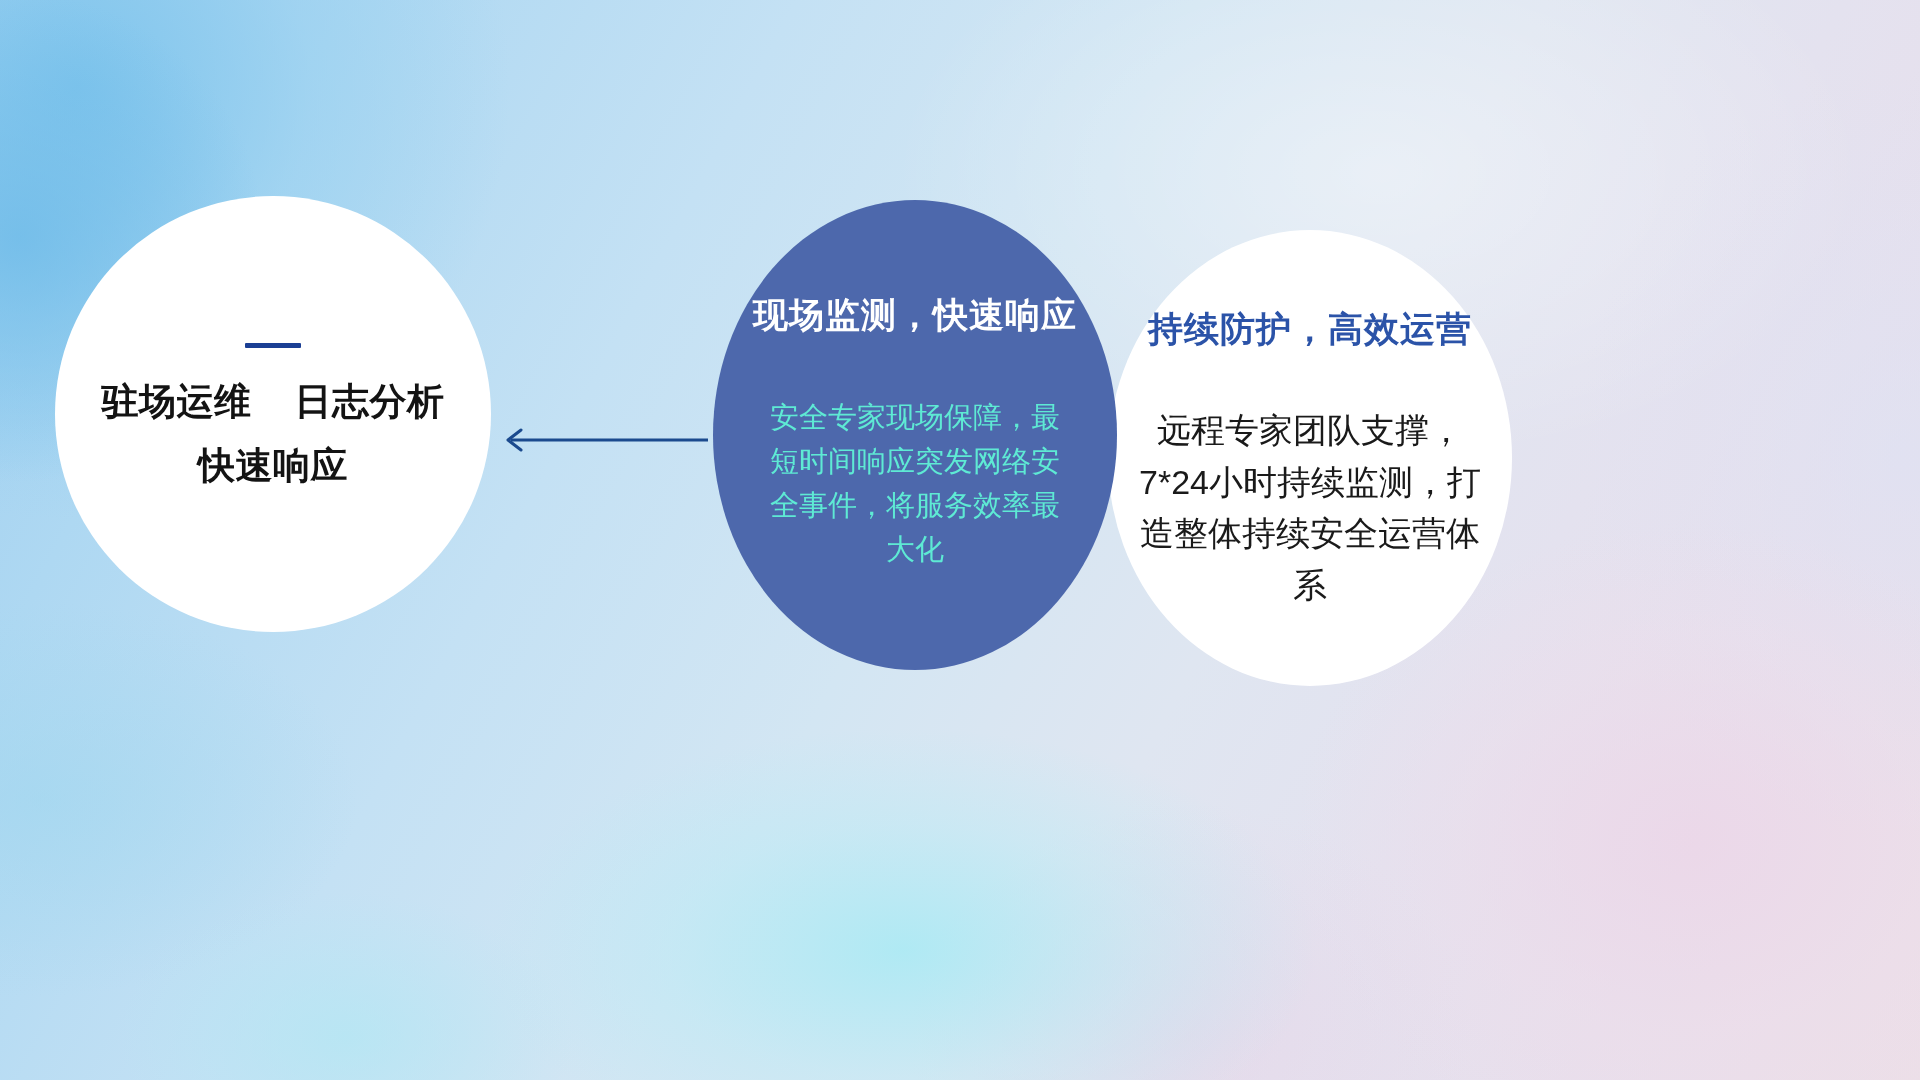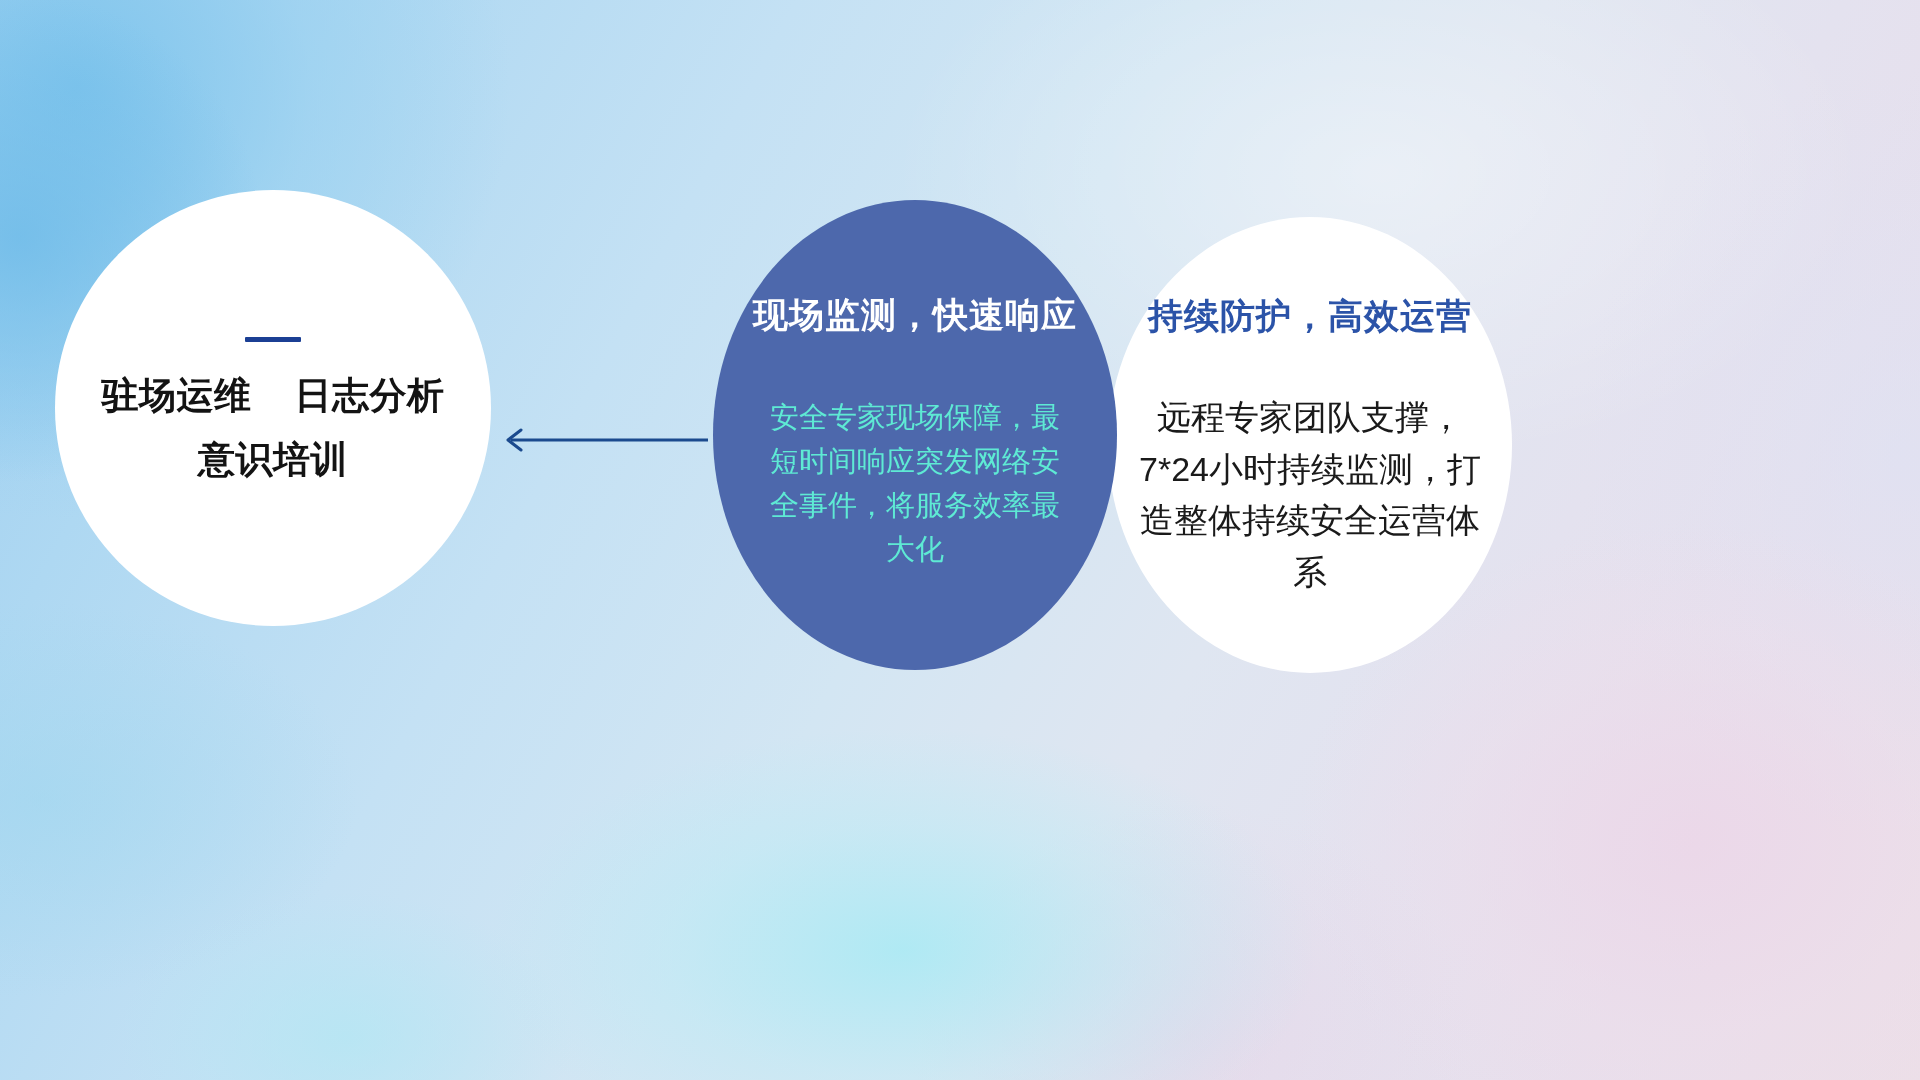--- a/index.html
+++ b/index.html
@@ -59,33 +59,33 @@
   }
   .bg-glow-bl{
     background:radial-gradient(ellipse 420px 260px at 2% 74%,
       rgba(158,214,238,.55) 0%,rgba(170,220,240,0) 76%);
   }
 
   
   .circle{position:absolute;border-radius:50%;}
 
   #circle-left{
-    left:55px;top:190px;width:436px;height:436px;
+    left:55px;top:196px;width:436px;height:436px;
     background:#ffffff;
     display:flex;flex-direction:column;align-items:center;justify-content:center;
   }
   #circle-mid{
     left:713px;top:200px;width:404px;height:470px;
     border-radius:50%;
     background:#4d68ac;
     display:flex;flex-direction:column;align-items:center;justify-content:flex-start;
     z-index:3;
   }
   #circle-right{
-    left:1108px;top:217px;width:404px;height:456px;
+    left:1108px;top:230px;width:404px;height:456px;
     border-radius:50%;
     background:#ffffff;
     display:flex;flex-direction:column;align-items:center;justify-content:flex-start;
     z-index:2;
   }
 
   
   .divider{
     width:56px;height:5px;background:#1b3f94;border-radius:1px;
     margin:0 0 34px 0;
@@ -141,21 +141,21 @@
   <div class="bg-layer bg-glow-pink"></div>
   <div class="bg-layer bg-glow-pink2"></div>
   <div class="bg-layer bg-glow-cyan"></div>
   <div class="bg-layer bg-glow-cyan2"></div>
   <div class="bg-layer bg-glow-bl"></div>
 
   <div class="circle" id="circle-left">
     <div class="divider"></div>
     <div class="left-lines">
       <div class="left-line">驻场运维    日志分析</div>
-      <div class="left-line">意识培训</div>
+      <div class="left-line">快速响应</div>
     </div>
   </div>
 
   <div class="circle" id="circle-right">
     <div class="card-title">持续防护，高效运营</div>
     <div class="card-body">远程专家团队支撑，7*24小时持续监测，打造整体持续安全运营体系</div>
   </div>
 
   <div class="circle" id="circle-mid">
     <div class="card-title">现场监测，快速响应</div>

